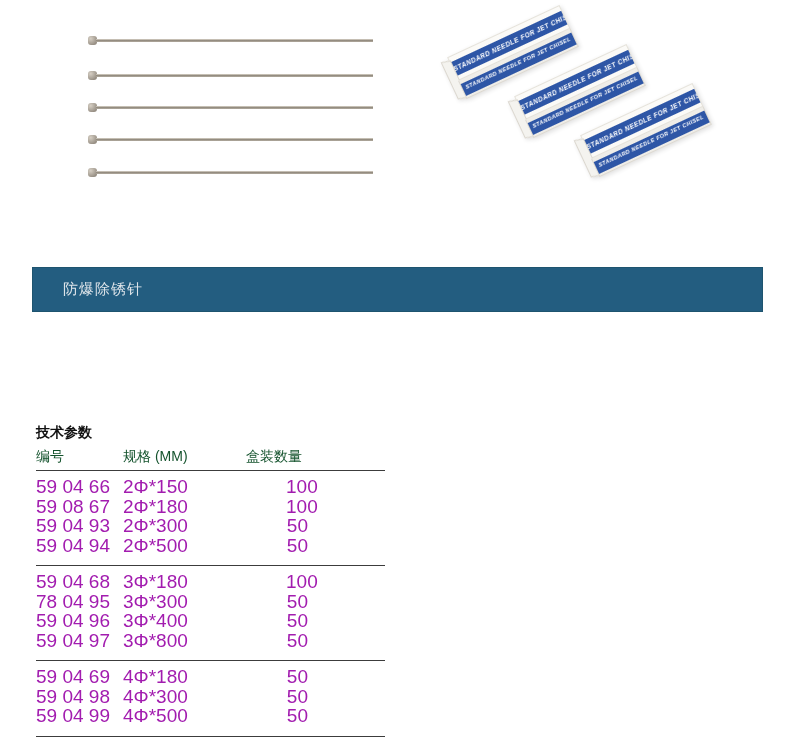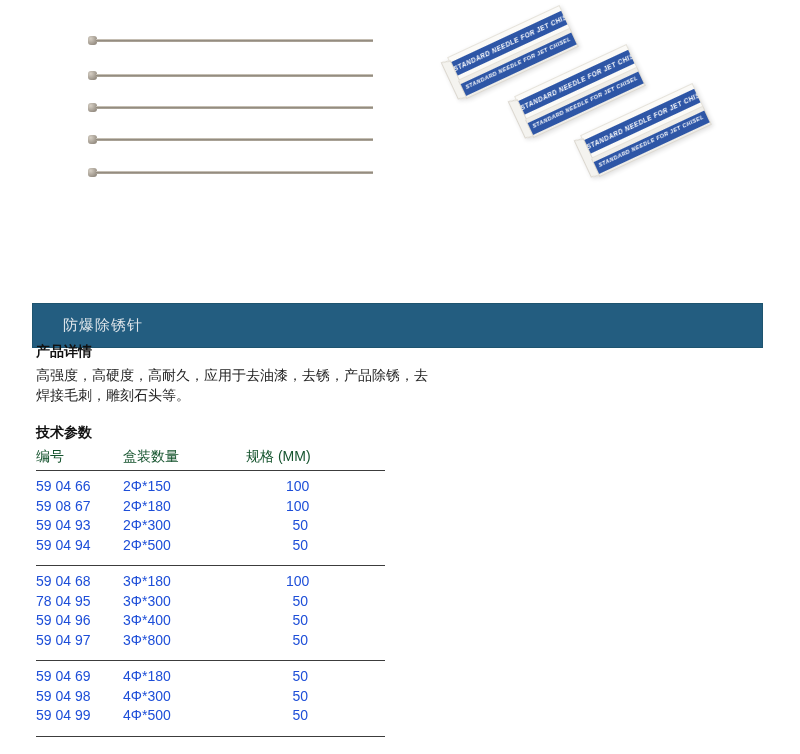--- a/index.html
+++ b/index.html
@@ -61,40 +61,40 @@
   .stripe-top { height:15px; line-height:15px; font-size:6.5px; }
   .stripe-side { height:11px; line-height:11px; font-size:5.5px; }
   .b1{ left:451px; top:29px; }
   .b2{ left:518px; top:68px; }
   .b3{ left:584px; top:107px; }
 
   
   .banner {
     position:absolute; left:32px; top:267px; width:731px; height:45px;
     background:#235d80; border:1px solid #1e546f;
-    display:flex; align-items:center; padding-left:30px;margin-top:36px;
+    display:flex; align-items:center; padding-left:30px;
   }
   .banner-title { color:#dde4e9; font-size:15px; letter-spacing:1px; }
 
   
   .details { position:absolute; left:36px; top:344px; width:402px; }
   .sec-heading { font-size:14px; font-weight:bold; line-height:15px; color:#111; }
   .details p { margin-top:6px; font-size:14px; line-height:20px; color:#222; }
 
   
   .specs { position:absolute; left:36px; top:425px; width:349px; }
   .thead {
     display:grid; grid-template-columns:87px 123px 1fr;
     padding-top:6px; line-height:20px; font-size:14px; color:#14532d;
   }
   .tline { border-top:1px solid #3c3c3c; margin-top:4px; }
   .tgroup { padding:6px 0 10px 0; }
   .trow {
     display:grid; grid-template-columns:87px 123px 1fr;
-    line-height:19.5px; font-size:14px; color:#1d4ed8;
+    line-height:19.5px; font-size:19px; color:#a21caf;
   }
   .qty { display:inline-block; width:22px; text-align:right;margin-left:40px; }
 </style>
 </head>
 <body>
 
 <div class="page">
 
   <div class="hero">
     <div class="needle n1">
@@ -144,31 +144,27 @@
       <div class="face-side">
           <div class="stripe stripe-side">STANDARD NEEDLE FOR JET CHISEL</div>
         </div>
     </div>
   </div>
 
   <div class="banner">
     <span class="banner-title">防爆除锈针</span>
   </div>
 
-  <div class="details">
-    <div class="sec-heading">产品详情</div>
-    <p>高强度，高硬度，高耐久，应用于去油漆，去锈，产品除锈，去焊接毛刺，雕刻石头等。</p>
-  </div>
 
   <div class="specs">
     <div class="sec-heading">技术参数</div>
     <div class="thead">
       <div>编号</div>
+      <div>规格 (MM)</div>
       <div>盒装数量</div>
-      <div>规格 (MM)</div>
     </div>
     <div class="tline"></div>
     <div>
         <div class="tgroup">
           <div class="trow">
             <div>59 04 66</div>
             <div>2Φ*150</div>
             <div><span class="qty">100</span></div>
           </div>
           <div class="trow">

